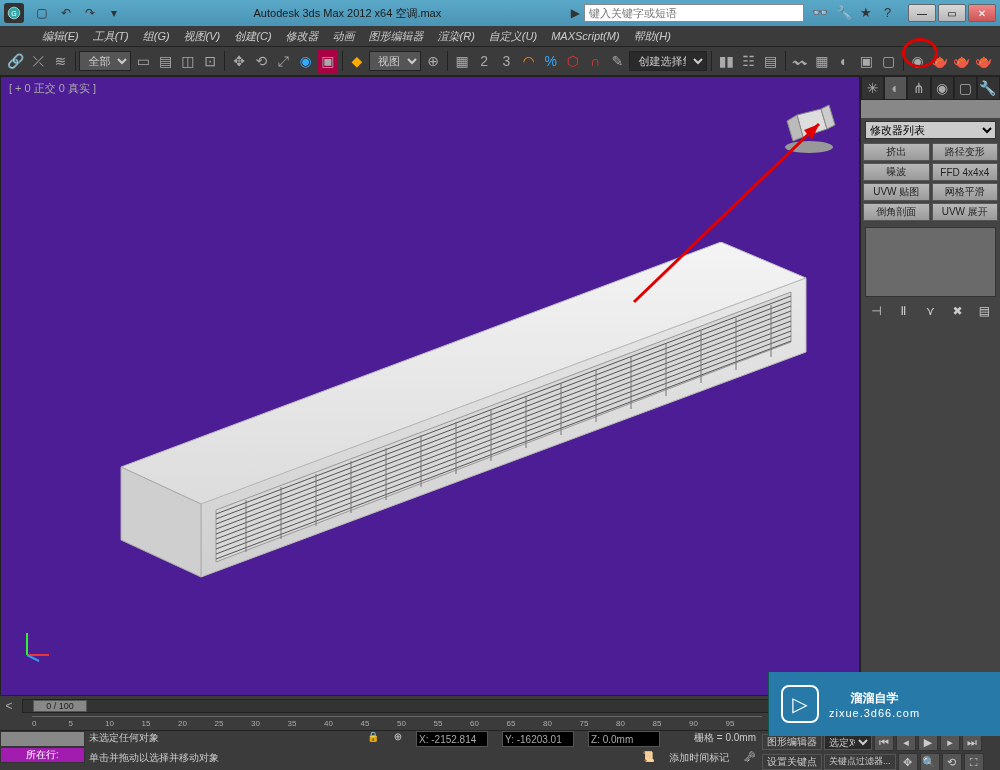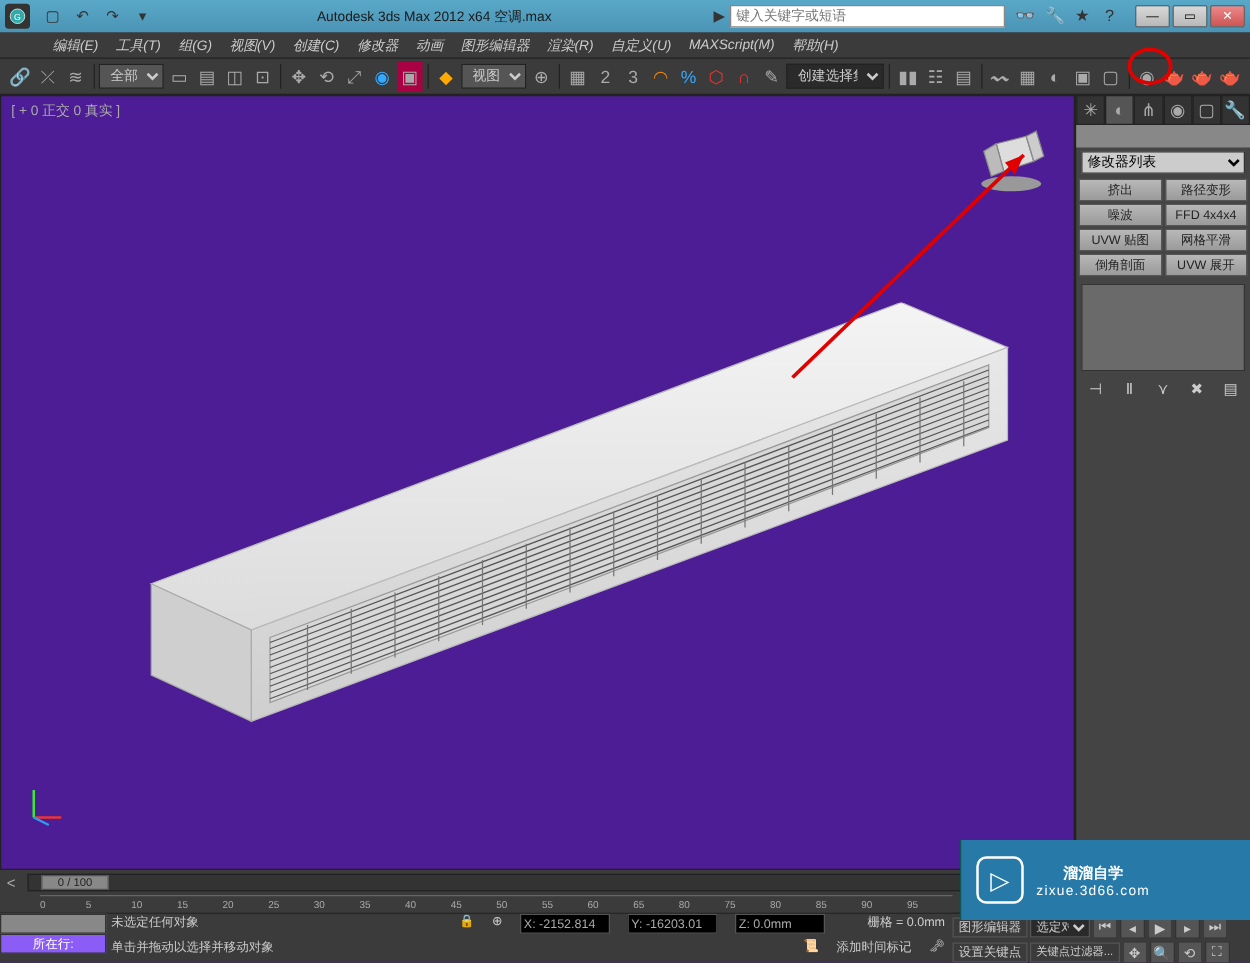--- a/index.html
+++ b/index.html
@@ -61,21 +61,21 @@
 
 .timeline-area { height: 20px; background: #3b3b3b; display: flex; align-items: center; }
 .time-slider { flex: 1; height: 14px; background: #333; border: 1px solid #222; margin: 0 4px; position: relative; }
 .time-handle { position: absolute; left: 10px; width: 54px; height: 12px; background: #888; border: 1px solid #555; font-size: 9px; text-align: center; color: #222; }
 .ruler { height: 14px; background: #3b3b3b; position: relative; margin-left: 32px; margin-right: 238px; border-top: 1px solid #666; }
 .ruler .tick { position: absolute; font-size: 8px; color: #aaa; top: 2px; }
 
 
 .statusbar { height: 40px; background: #3b3b3b; display: flex; border-top: 1px solid #222; }
 .status-left { width: 85px; display: flex; flex-direction: column; }
-.status-tab { height: 16px; background: #8b5cf6; border: 1px solid #333; font-size: 10px; color: #fff; display: flex; align-items: center; justify-content: center; }
+.status-tab { height: 16px; background: #a21caf; border: 1px solid #333; font-size: 10px; color: #fff; display: flex; align-items: center; justify-content: center; }
 .status-tab2 { background: #888; }
 .status-mid { flex: 1; display: flex; flex-direction: column; }
 .status-line { height: 20px; display: flex; align-items: flex-start; gap: 14px; padding: 0 4px; font-size: 10px; color: #ccc; }
 .coord-box { width: 72px; height: 16px; background: #000000; border: 1px solid #555; font-size: 10px; color: #aaa; padding: 0 2px; }
 .status-right { width: 240px; display: flex; flex-wrap: wrap; align-items: center; gap: 2px; padding: 2px; }
 .play-btn { width: 20px; height: 18px; background: #555; border: 1px solid #333; color: #ccc; font-size: 11px; display: flex; align-items: center; justify-content: center; }
 .auto-key { height: 16px; font-size: 10px; color: #ccc; padding: 0 4px; border: 1px solid #555; }
 .key-dropdown { width: 48px; height: 16px; background: #2a2a2a; border: 1px solid #555; font-size: 10px; color: #ccc; }
 
 

